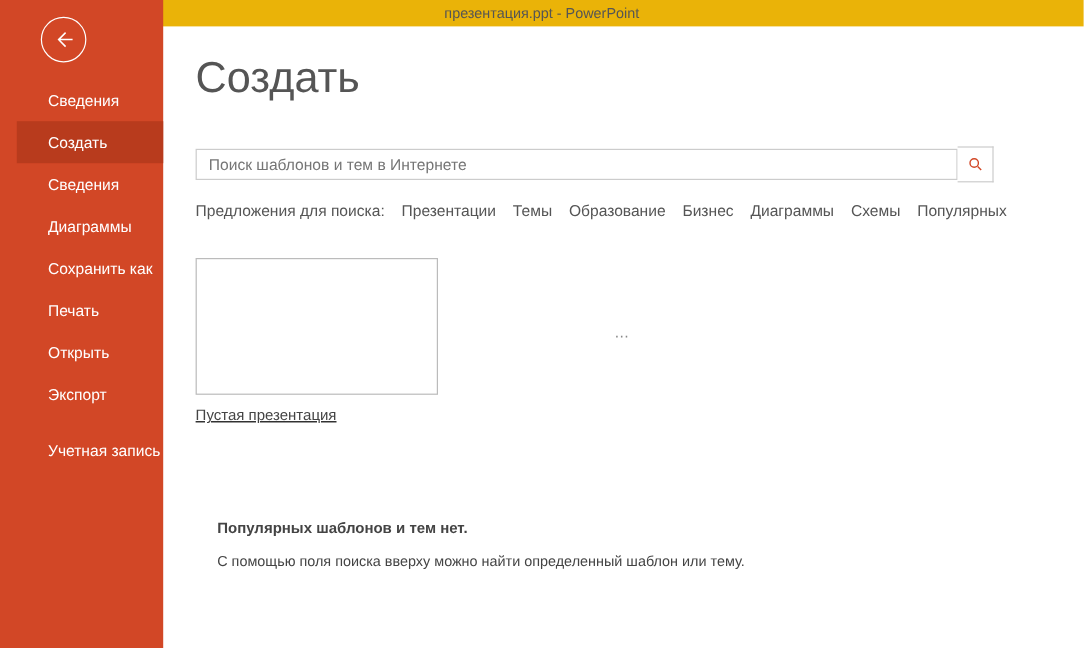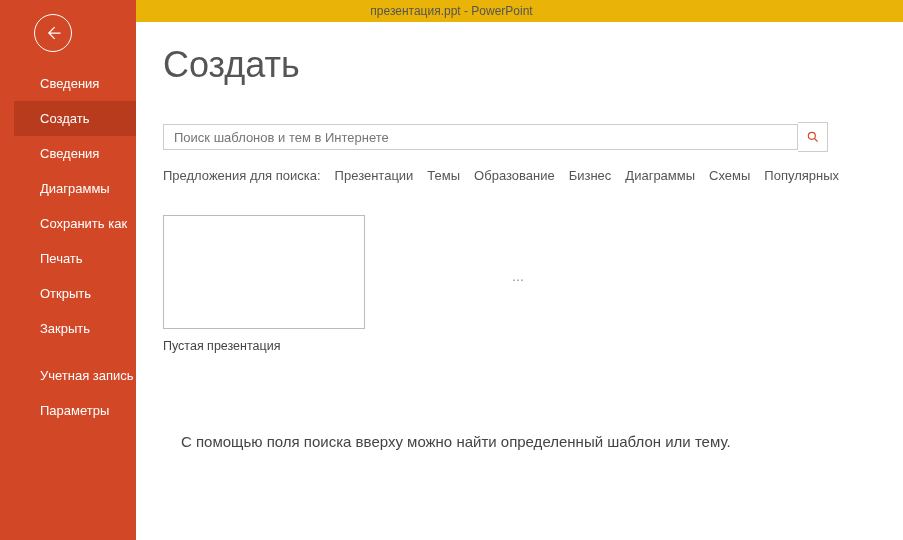--- a/index.html
+++ b/index.html
@@ -131,20 +131,21 @@
       color: #555;
       cursor: pointer;
     }
     .templates {
       display: flex;
       gap: 24px;
       margin-top: 32px;
     }
     .template {
       width: 205px;
+      text-decoration: underline;
     }
     .template-thumb {
       width: 202px;
       height: 114px;
       border: 1px solid #bbb;
       background: #fff;
       cursor: pointer;
     }
     .template-label {
       margin-top: 10px;
@@ -161,21 +162,21 @@
       margin-top: 80px;
       margin-left: 18px;
     }
     .popular-title {
       font-size: 12.5px;
       font-weight: 600;
       color: #444;
       margin-bottom: 14px;
     }
     .popular-text {
-      font-size: 15px;
+      font-size: 12px;
       color: #444;
     }
   </style>
 </head>
 <body>
 
 <div class="title-bar">
   <span>презентация.ppt - PowerPoint</span>
 </div>
 
@@ -201,28 +202,25 @@
     <div class="menu-item">
       <span>Сохранить как</span>
     </div>
     <div class="menu-item">
       <span>Печать</span>
     </div>
     <div class="menu-item">
       <span>Открыть</span>
     </div>
     <div class="menu-item">
-      <span>Закрыть</span>
+      <span>Экспорт</span>
     </div>
     <div class="menu-spacer"></div>
     <div class="menu-item">
       <span>Учетная запись</span>
-    </div>
-    <div class="menu-item">
-      <span>Параметры</span>
     </div>
   </div>
 </div>
 
 <div class="content">
   <div class="page-title">Создать</div>
 
   <div class="search-row">
     <input class="search-input" type="text" placeholder="Поиск шаблонов и тем в Интернете" style="">
     <div class="search-button">
@@ -246,15 +244,16 @@
 
   <div class="templates">
     <div class="template">
       <div class="template-thumb"></div>
       <div class="template-label">Пустая презентация</div>
     </div>
     <div class="loading-spinner">⋯</div>
   </div>
 
   <div class="popular-block">
+    <div class="popular-title">Популярных шаблонов и тем нет.</div>
     <div class="popular-text">С помощью поля поиска вверху можно найти определенный шаблон или тему.</div>
   </div>
 </div>
 
 </body></html>

